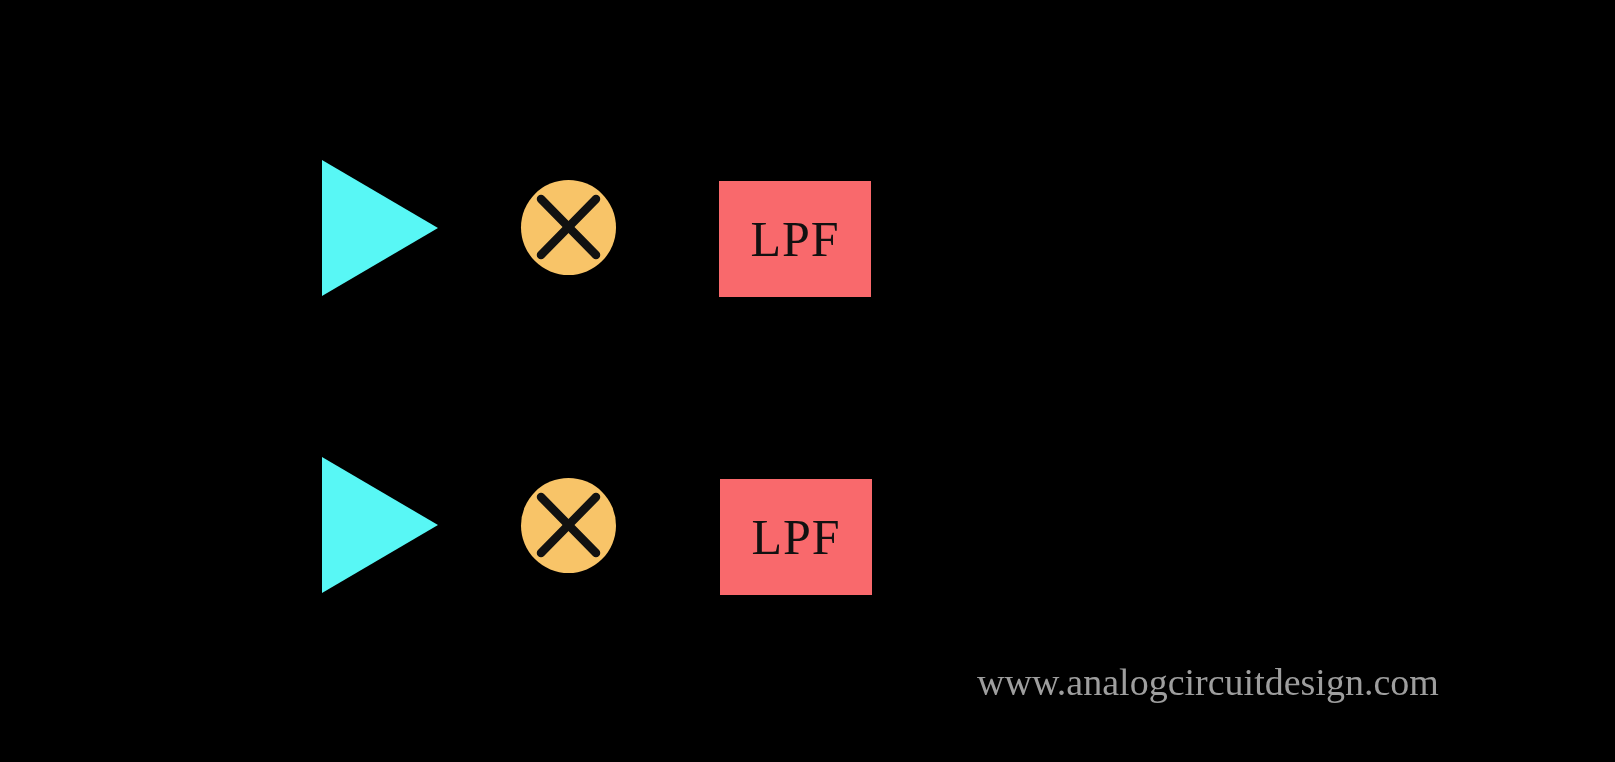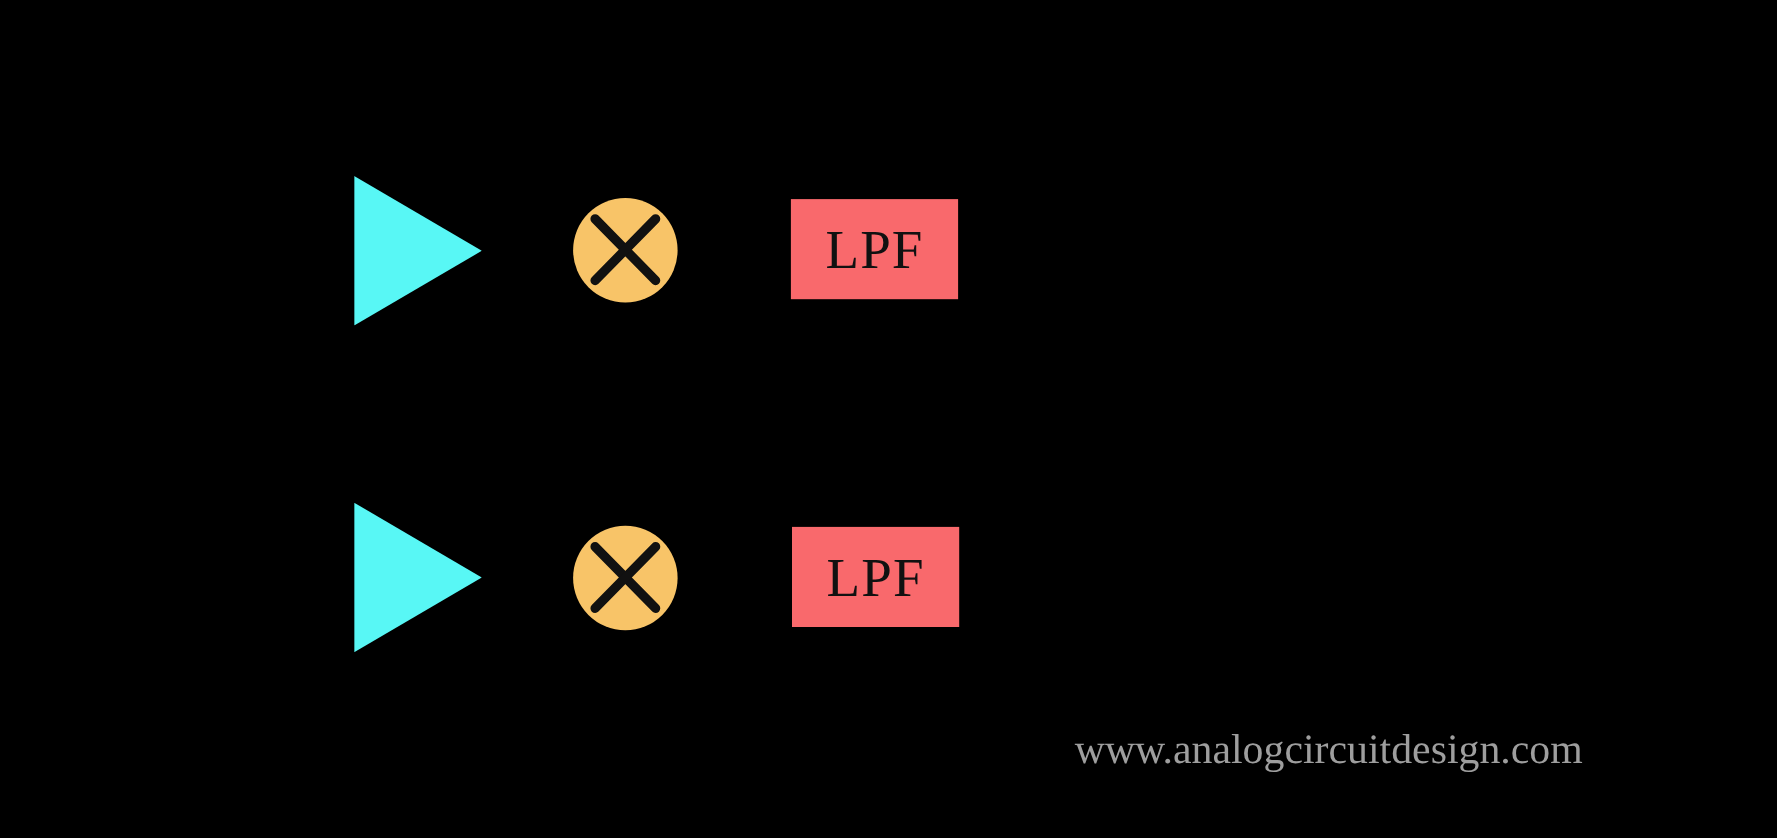--- a/index.html
+++ b/index.html
@@ -28,21 +28,21 @@
     background: #F8C468;
     display: flex;
     align-items: center;
     justify-content: center;
   }
   .mixer svg { display: block; }
 
   
   .lpf {
     width: 152px;
-    height: 91px;
+    height: 116px;
     background: #F9696C;
     display: flex;
     align-items: center;
     justify-content: center;
     color: #111111;
     font-size: 50px;
     font-family: "Liberation Serif", serif;
     letter-spacing: 1px;
   }
 

